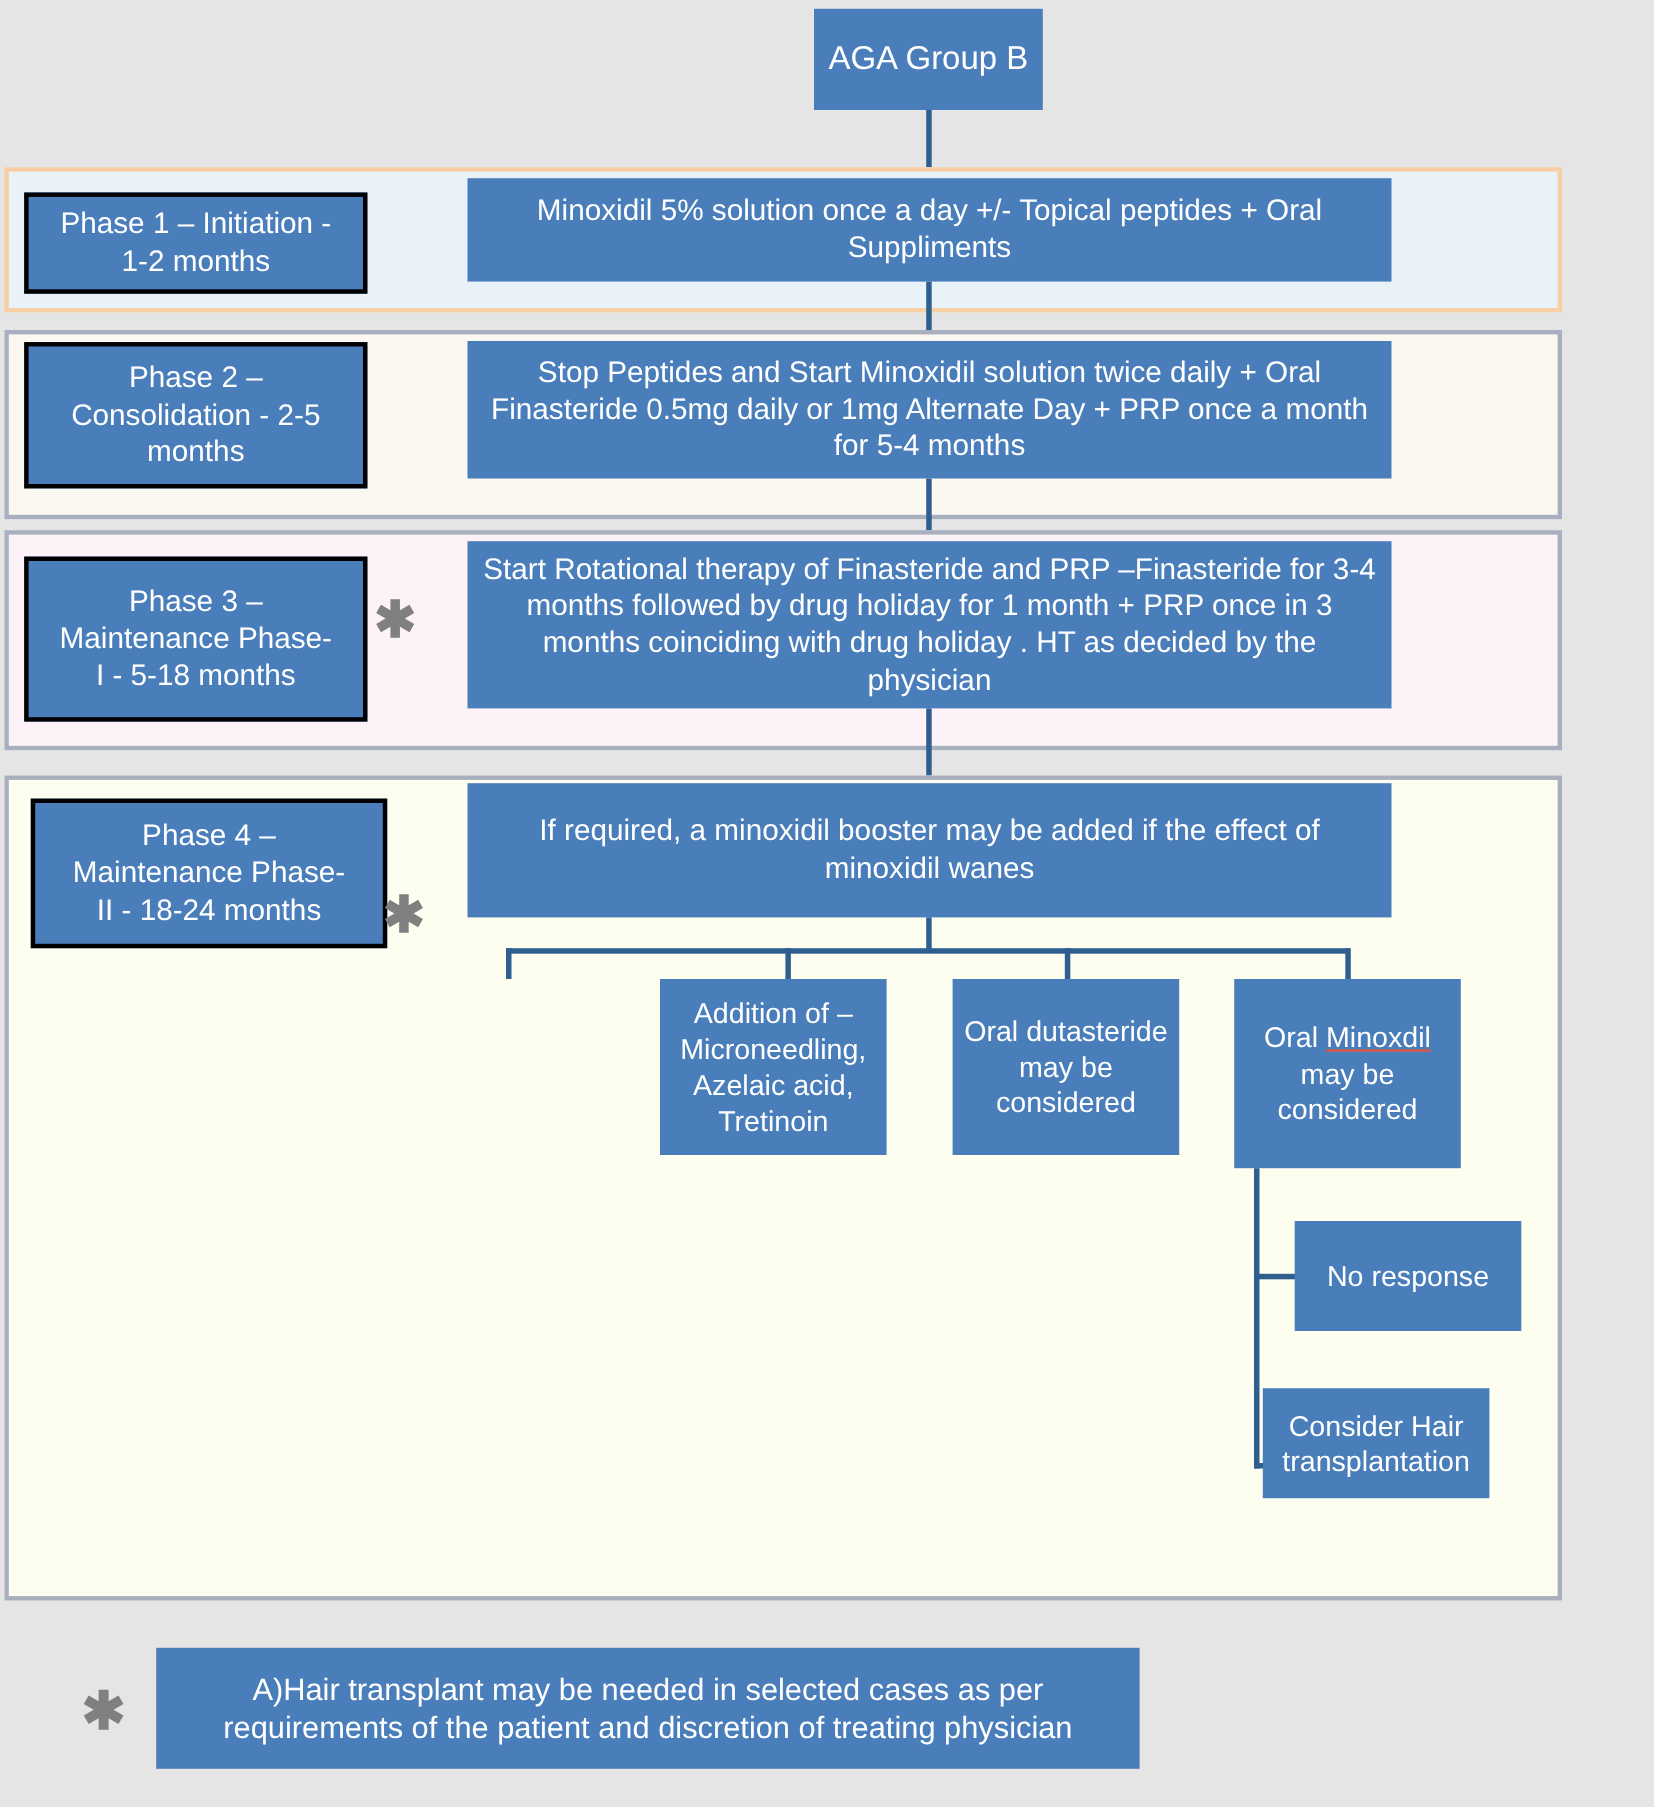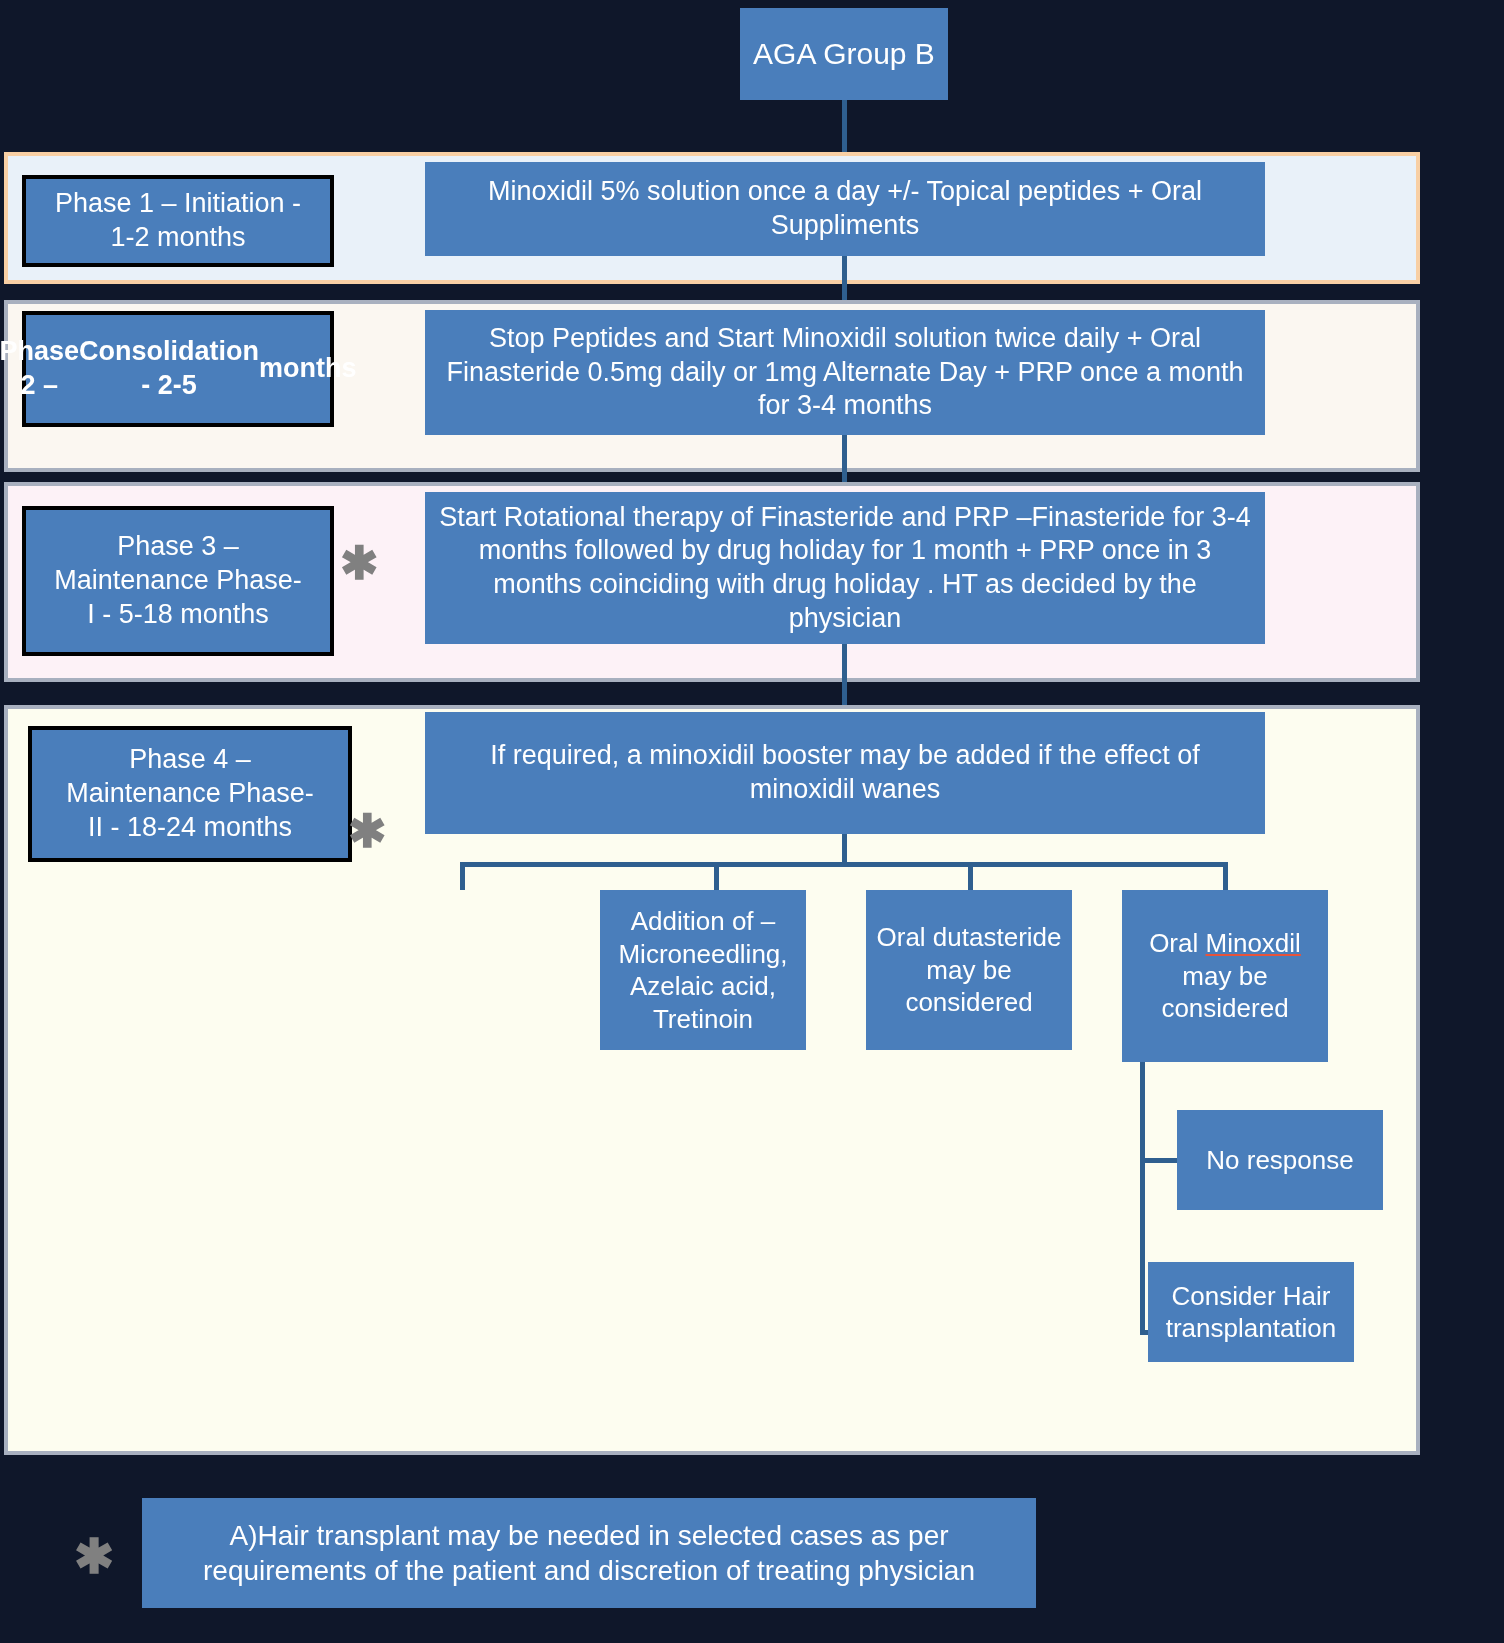--- a/index.html
+++ b/index.html
@@ -7,21 +7,21 @@
     padding: 0;
     background: #ffffff;
   }
   body {
     font-family: "Liberation Sans", sans-serif;
   }
   #canvas {
     position: relative;
     width: 1504px;
     height: 1643px;
-    background: #0f172a;
+    background: #e5e5e5;
     overflow: hidden;
   }
 
   
   .bluebox {
     position: absolute;
     background: #4a7ebb;
     color: #ffffff;
     display: flex;
     align-items: center;
@@ -95,28 +95,28 @@
   </div>
 
   <div class="bluebox" style="left:425px; top:162px; width:840px; height:94px; font-size:27px;">
     <span>Minoxidil 5% solution once a day +/- Topical peptides + Oral Suppliments</span>
   </div>
 
   <div class="vline" style="left:842px; top:256px; height:56px;"></div>
 
   <div class="band p2" style="left:4px; top:300px; width:1416px; height:172px;"></div>
 
-  <div class="bluebox framed" style="left:22px; top:311px; width:312px; height:116px; font-size:27px; flex-direction:row;font-weight:bold;">
+  <div class="bluebox framed" style="left:22px; top:311px; width:312px; height:133px; font-size:27px; flex-direction:column;">
     <span>Phase 2 –</span>
     <span>Consolidation - 2-5</span>
     <span>months</span>
   </div>
 
   <div class="bluebox" style="left:425px; top:310px; width:840px; height:125px; font-size:27px;">
-    <span>Stop Peptides and Start Minoxidil solution twice daily + Oral Finasteride 0.5mg daily or 1mg Alternate Day + PRP once a month for 3-4 months</span>
+    <span>Stop Peptides and Start Minoxidil solution twice daily + Oral Finasteride 0.5mg daily or 1mg Alternate Day + PRP once a month for 5-4 months</span>
   </div>
 
   <div class="vline" style="left:842px; top:435px; height:52px;"></div>
 
   <div class="band p3" style="left:4px; top:482px; width:1416px; height:200px;"></div>
 
   <div class="bluebox framed" style="left:22px; top:506px; width:312px; height:150px; font-size:27px; flex-direction:column;">
     <span>Phase 3 –</span>
     <span>Maintenance Phase-</span>
     <span>I - 5-18 months</span>

